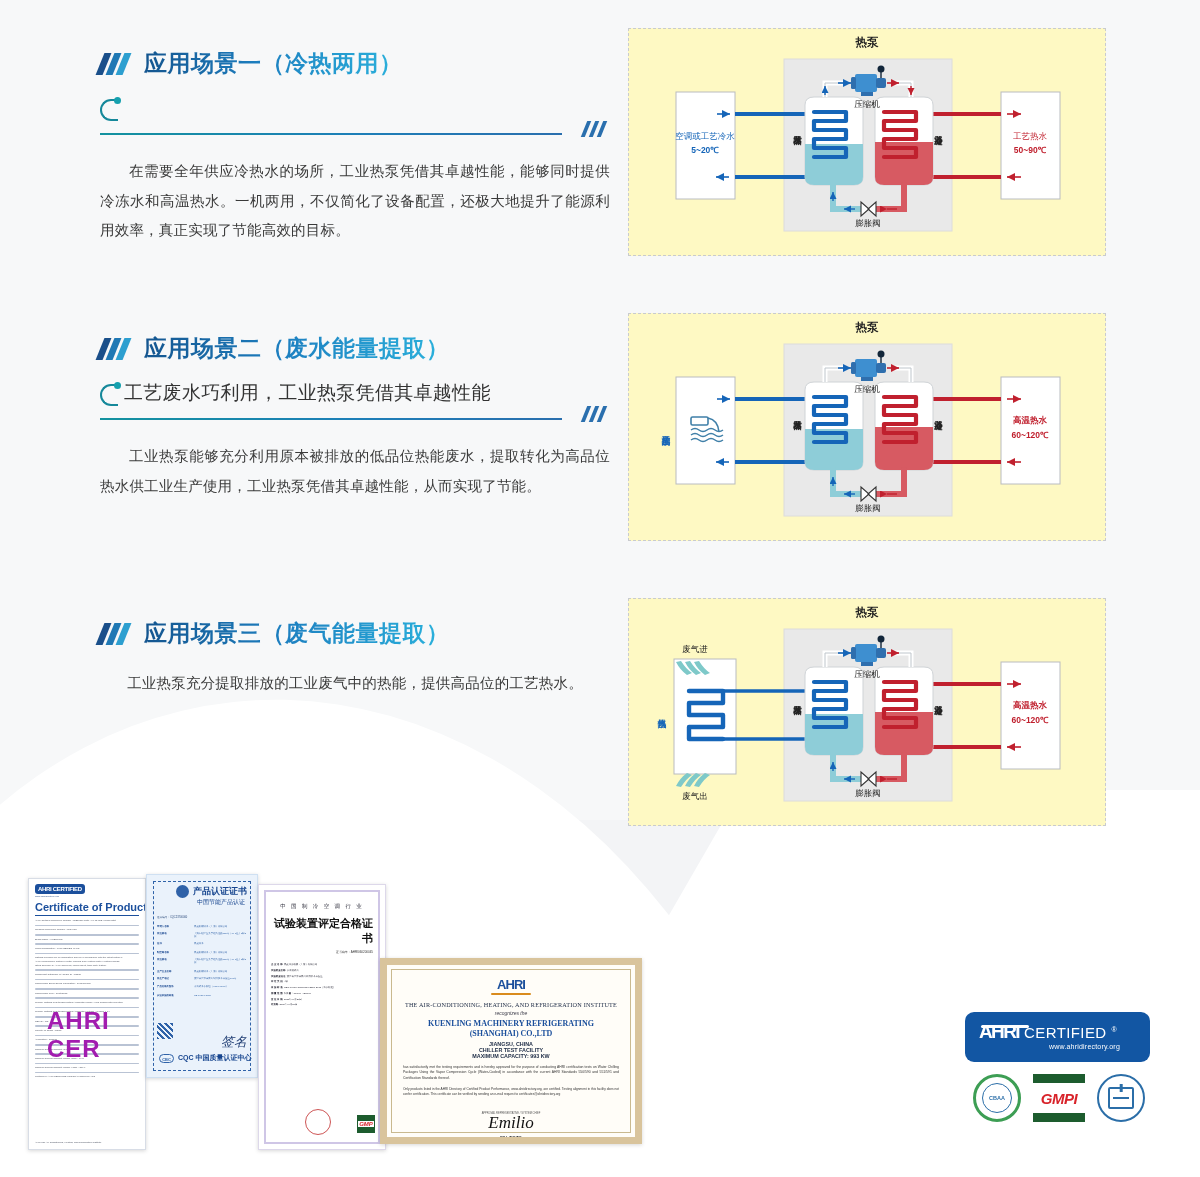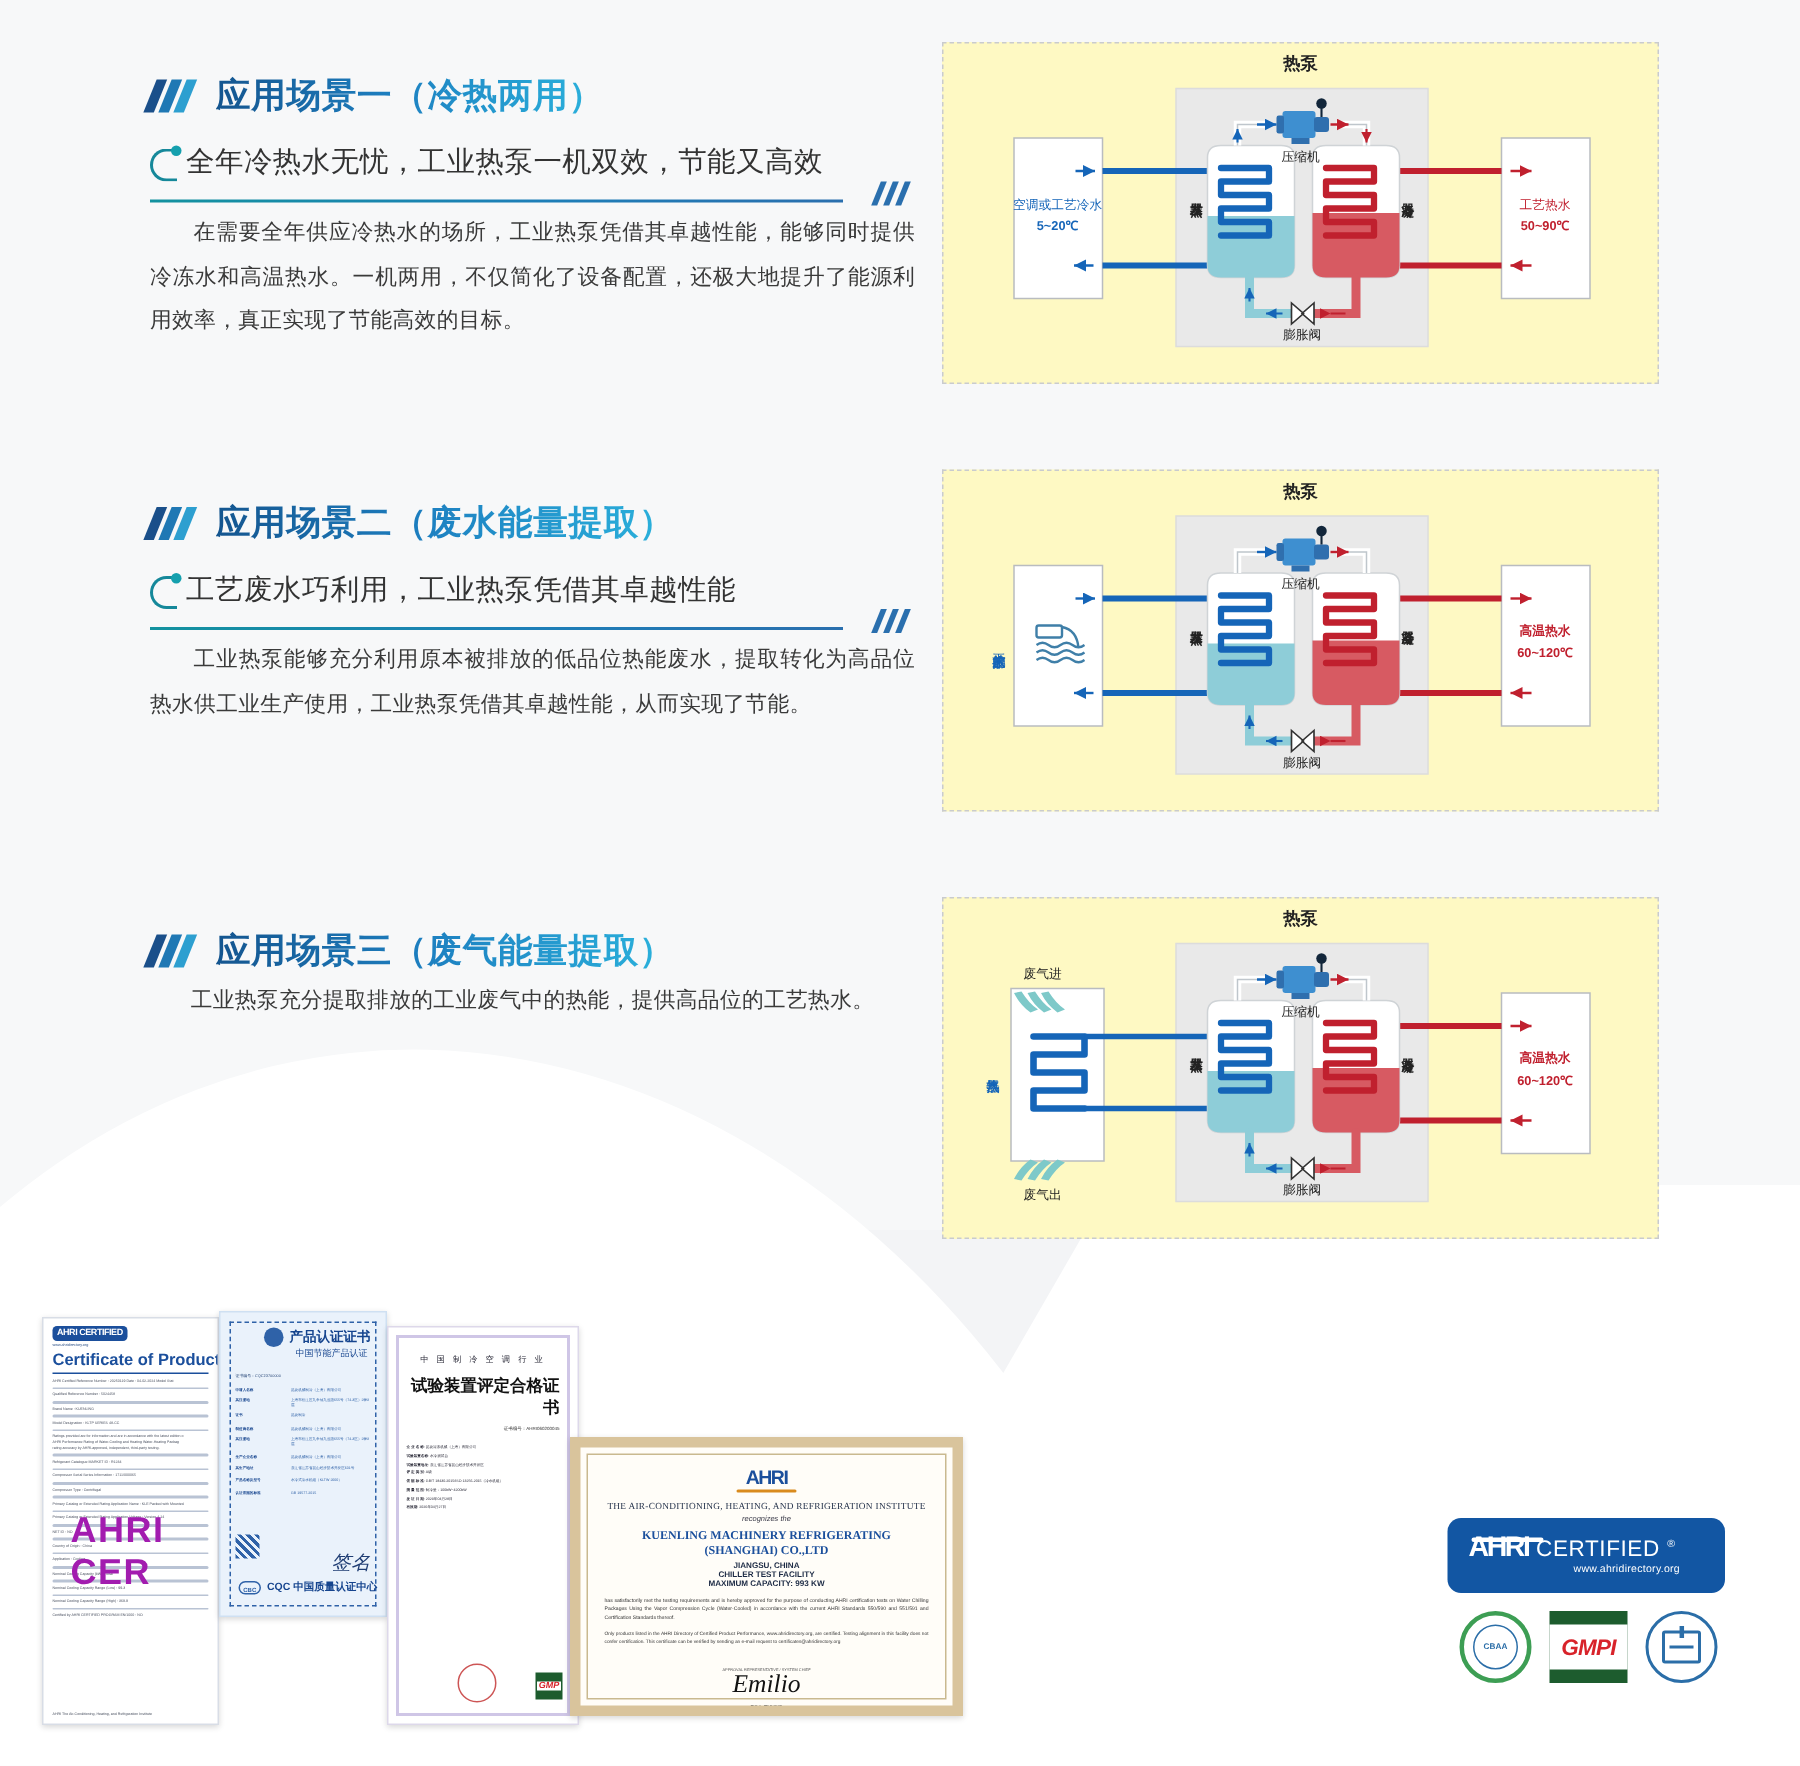--- a/index.html
+++ b/index.html
@@ -46,21 +46,21 @@
                  border-radius:50%; background:#15a0ae; }
   .subtitle { position:absolute; left:24px; top:0px; font-size:19px; color:#333; white-space:nowrap; letter-spacing:.3px;}
   .rule { position:absolute; left:0; bottom:2px; width:462px; height:2px;
           background:linear-gradient(90deg,#13929f 0%, #1d7fb8 55%, #2a6fae 100%); }
   .rule-slashes { position:absolute; right:0; bottom:0px; width:26px; height:16px; }
   .rule-slashes i { position:absolute; top:0; width:4px; height:16px; transform:skewX(-22deg); background:#2a6fae; display:block;}
   .rule-slashes i:nth-child(1){ left:0; }
   .rule-slashes i:nth-child(2){ left:8px; }
   .rule-slashes i:nth-child(3){ left:16px; }
 
-  .body-text { margin-top:4px; font-size:14.5px; line-height:2.05; color:#3a3a3a; text-align:justify; letter-spacing:.2px;}
+  .body-text { margin-top:20px; font-size:14.5px; line-height:2.05; color:#3a3a3a; text-align:justify; letter-spacing:.2px;}
   .body-text.indent { text-indent:2em; }
   .body-text.center-ish { text-indent:2em; }
 
   
   .diagram { position:absolute; left:628px; top:28px; width:478px; height:228px;
              border:1px dashed #c9cbce; background:#fef9c3; }
   .d2 { top:313px; height:228px;}
   .d3 { top:598px; height:228px;}
   .dtitle { position:absolute; top:6px; left:0; width:100%; text-align:center;
             font-size:11.5px; font-weight:bold; color:#222; }
@@ -109,21 +109,20 @@
       <div class="h-row">
         <span class="slashes">
             <i></i>
             <i></i>
             <i></i>
           </span>
         <span class="htitle">应用场景一（冷热两用）</span>
       </div>
       <div class="sub-wrap">
         <span class="hook"></span>
-        <span class="subtitle">全年冷热水无忧，工业热泵一机双效，节能又高效</span>
         <span class="rule"></span>
         <span class="rule-slashes">
             <i></i>
             <i></i>
             <i></i>
           </span>
       </div>
       <p class="body-text indent">在需要全年供应冷热水的场所，工业热泵凭借其卓越性能，能够同时提供冷冻水和高温热水。一机两用，不仅简化了设备配置，还极大地提升了能源利用效率，真正实现了节能高效的目标。</p>
     </div>
 

